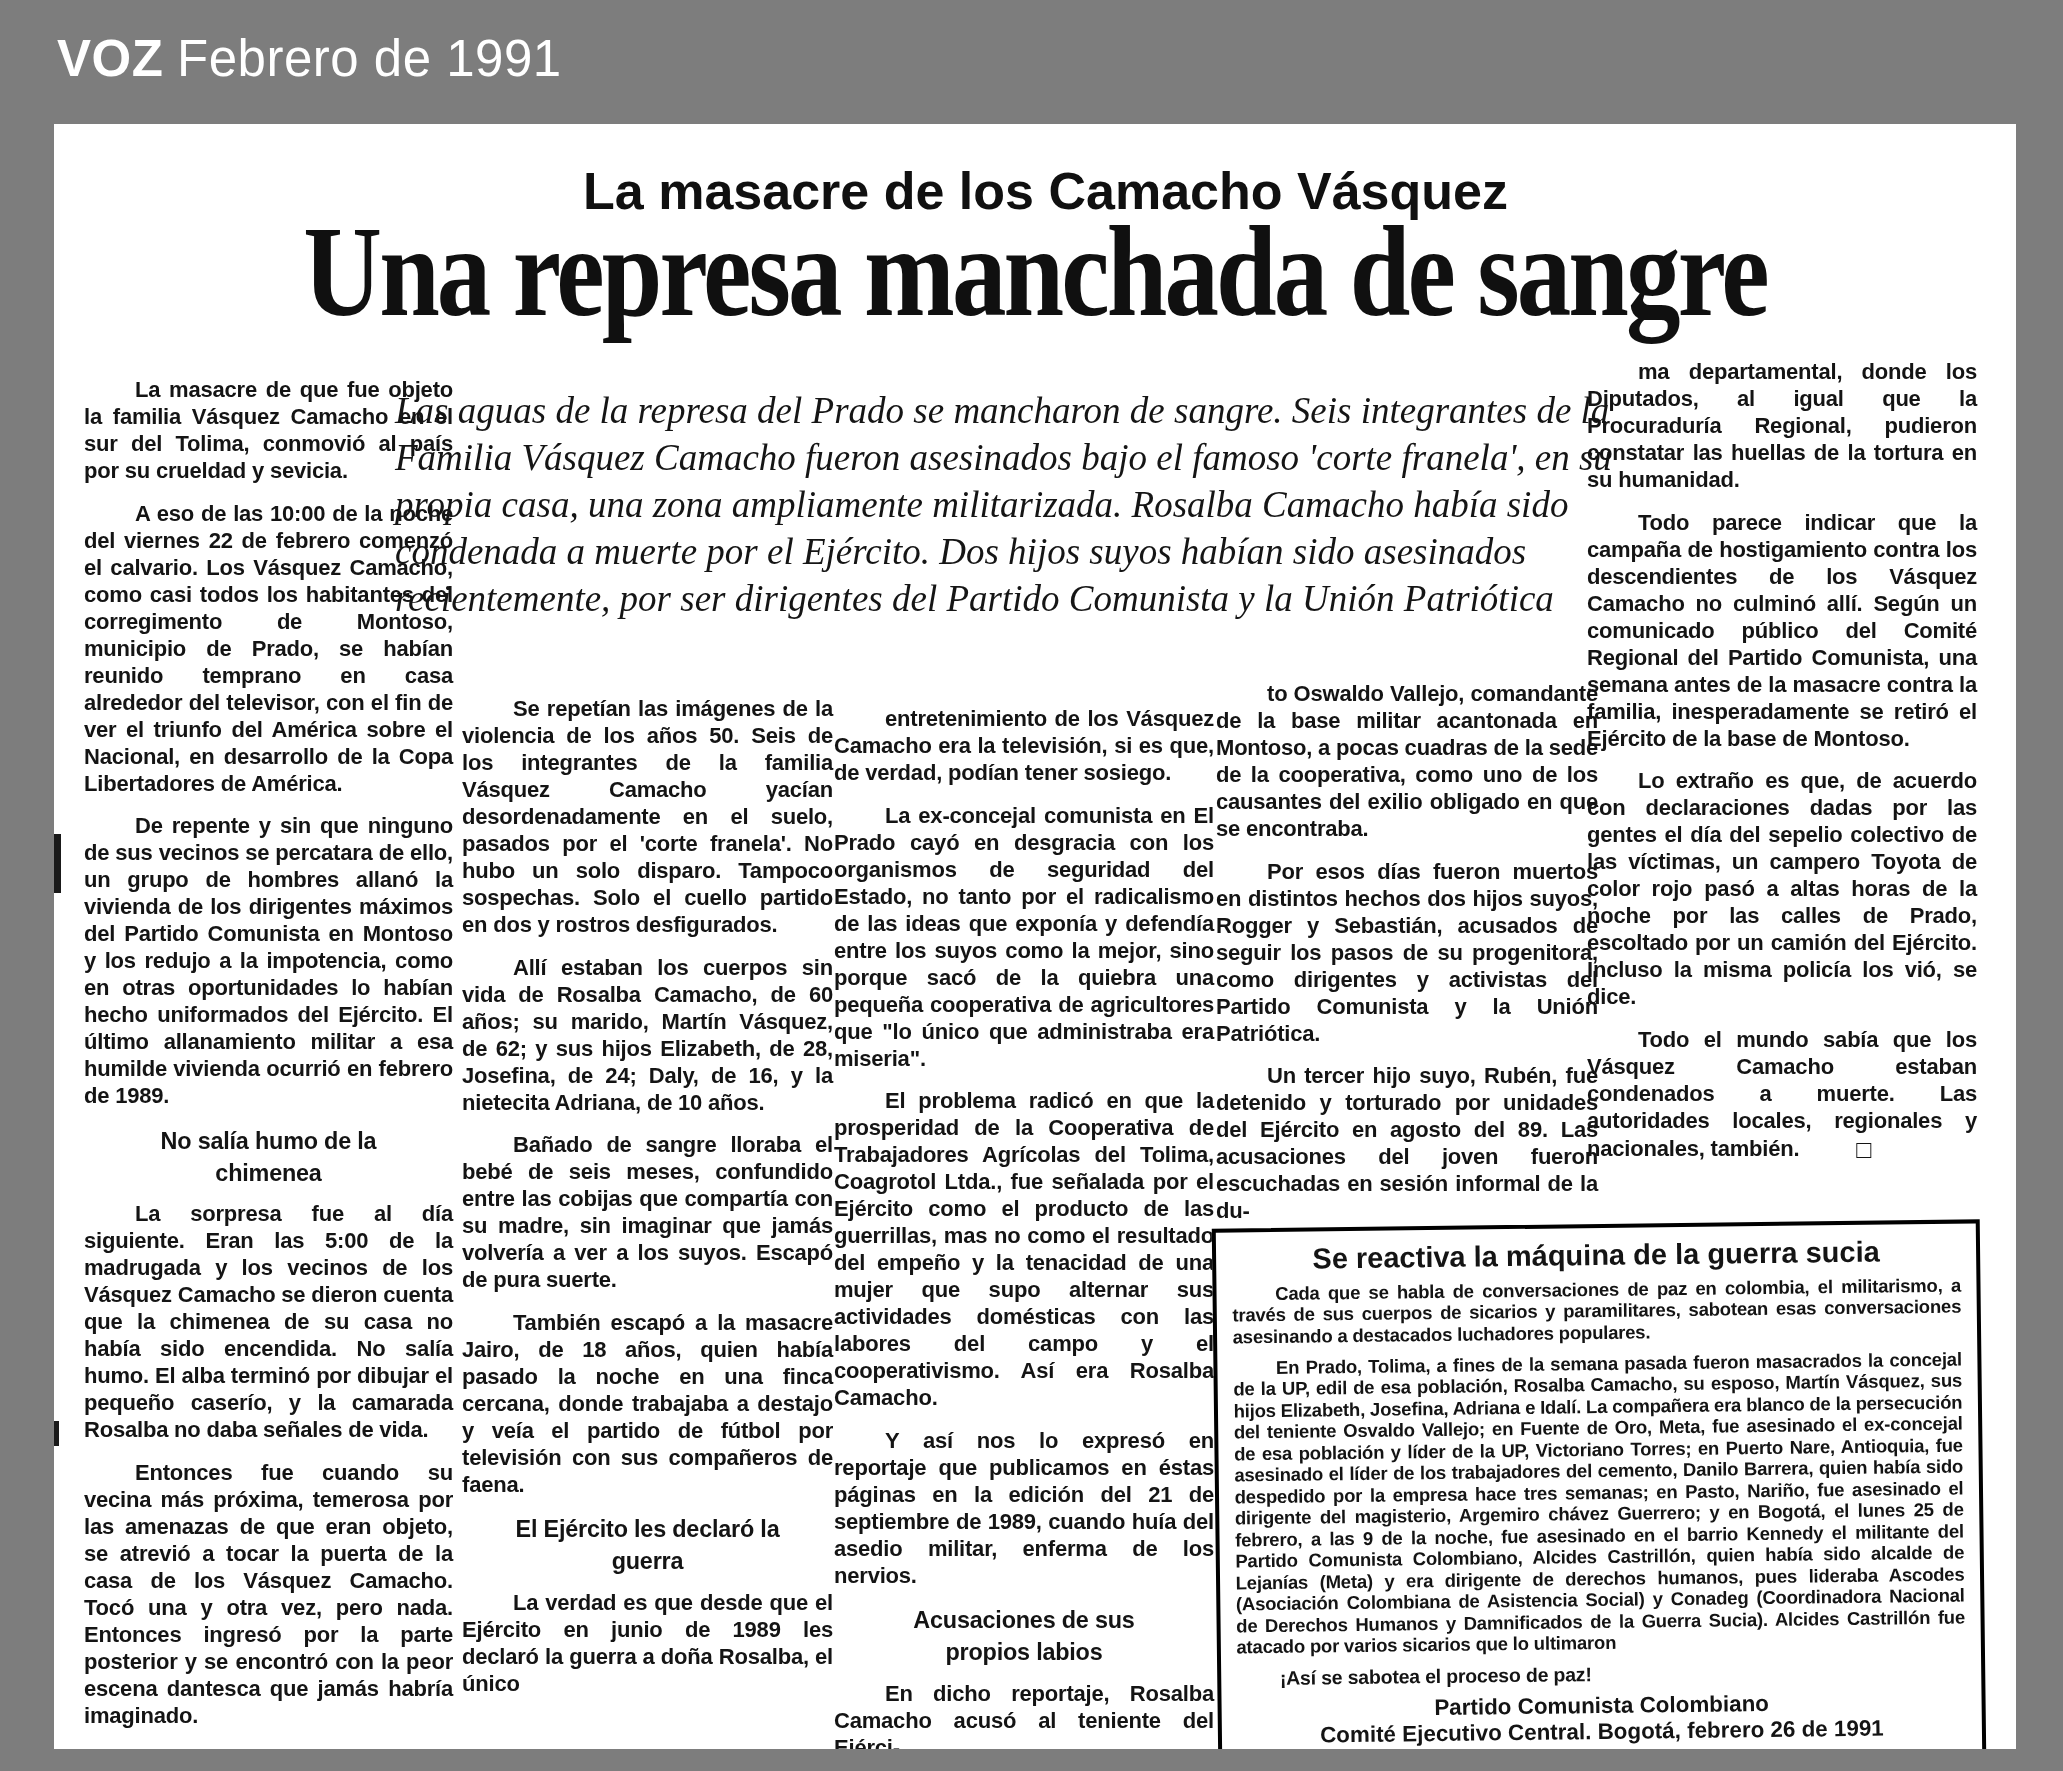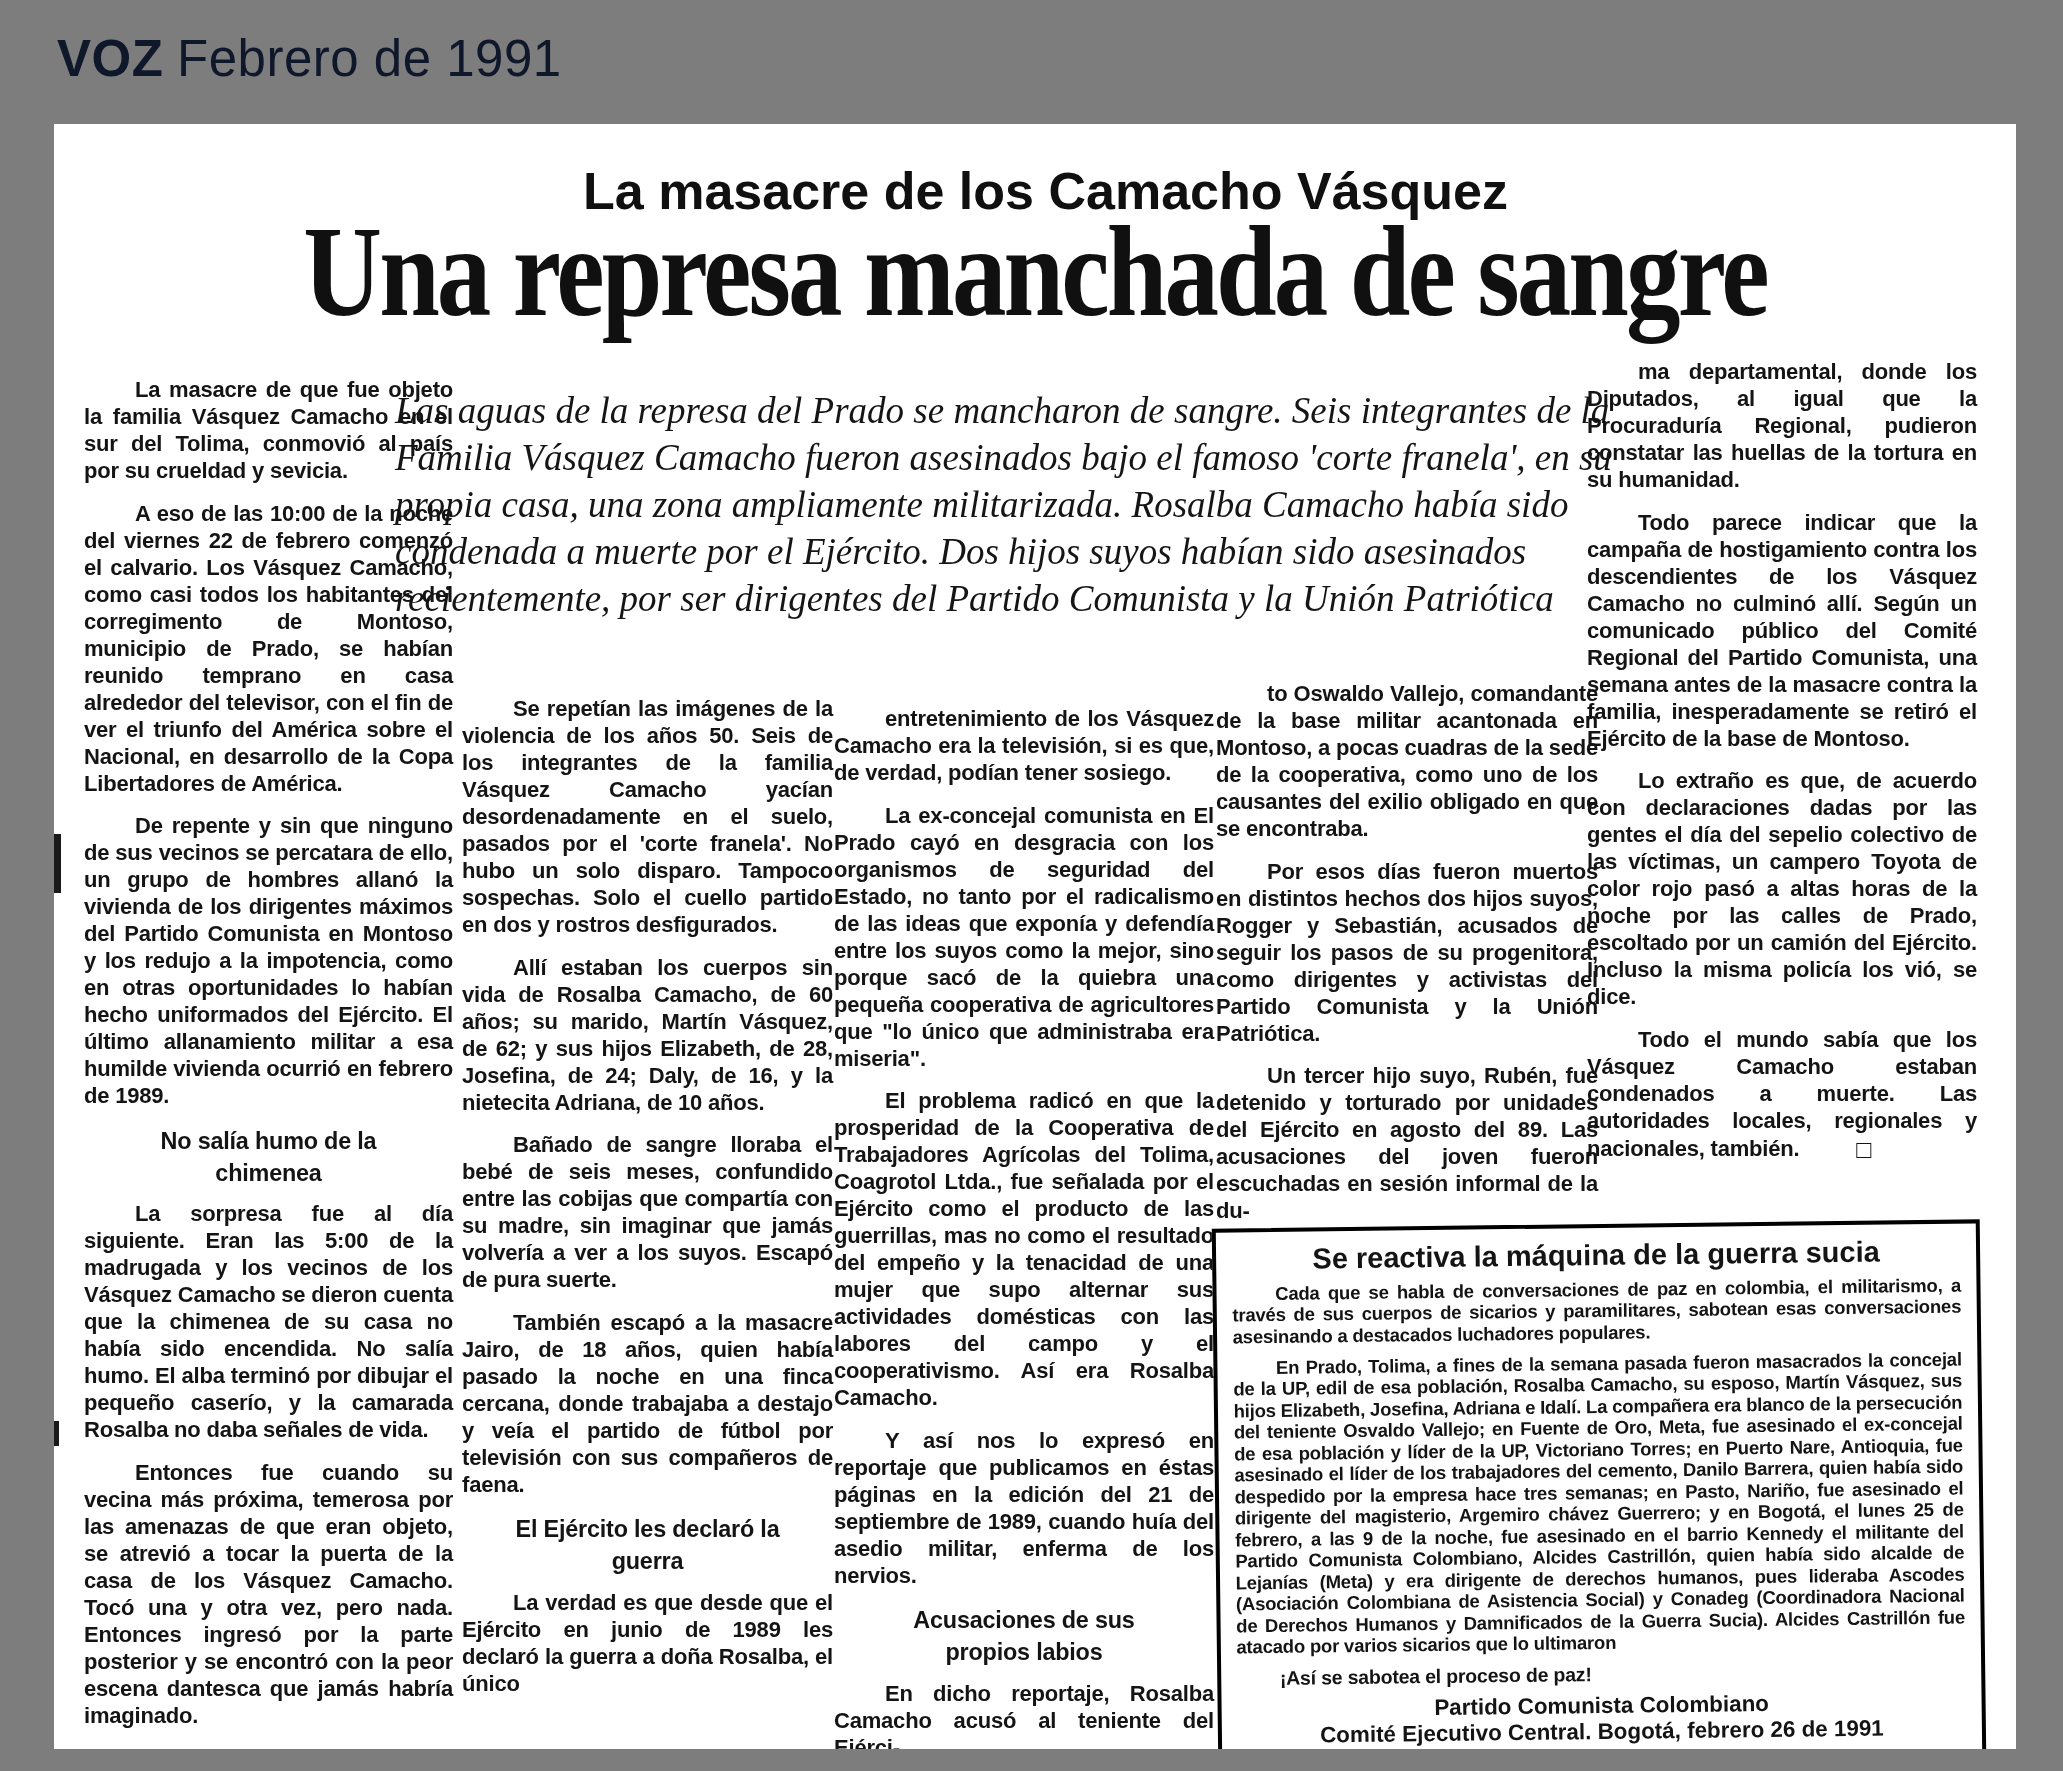--- a/index.html
+++ b/index.html
@@ -5,21 +5,21 @@
   html,body{margin:0;padding:0;}
   body{
     width:2064px;height:1771px;
     background:#7d7d7d;
     font-family:"Liberation Sans", sans-serif;
     overflow:hidden;
   }
   .page{position:relative;width:2064px;height:1771px;}
   .masthead{
     position:absolute;left:57px;top:29px;
-    color:#0f172a;font-size:51px;letter-spacing:0.5px;
+    color:#ffffff;font-size:51px;letter-spacing:0.5px;
     white-space:nowrap;
   }
   .masthead .brand{font-weight:bold;margin-right:13.7px;}
   .paper{
     position:absolute;left:54px;top:124px;width:1962px;height:1625px;
     background:#ffffff;color:#101010;overflow:hidden;
   }
   .kicker{
     position:absolute;left:0;right:0;top:37px;
     text-align:center;font-size:52px;font-weight:bold;letter-spacing:0px;margin-left:21px;

